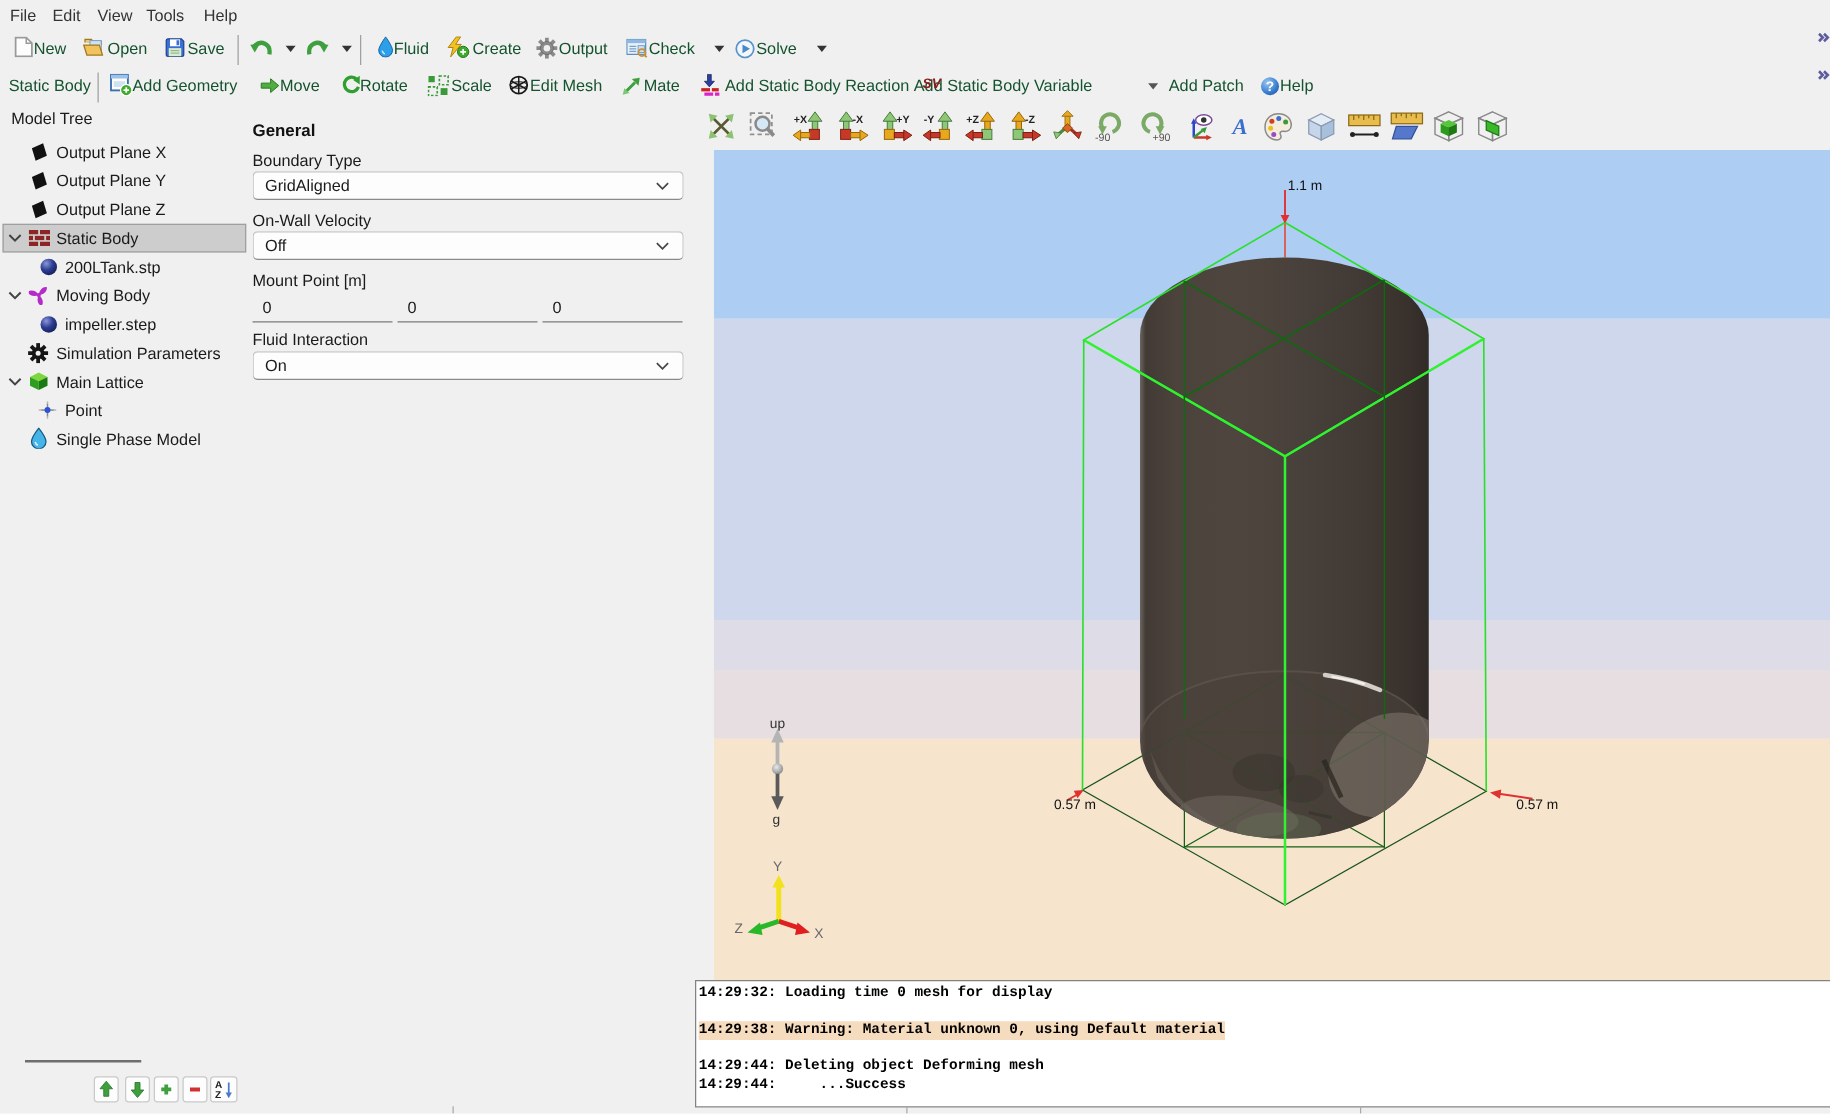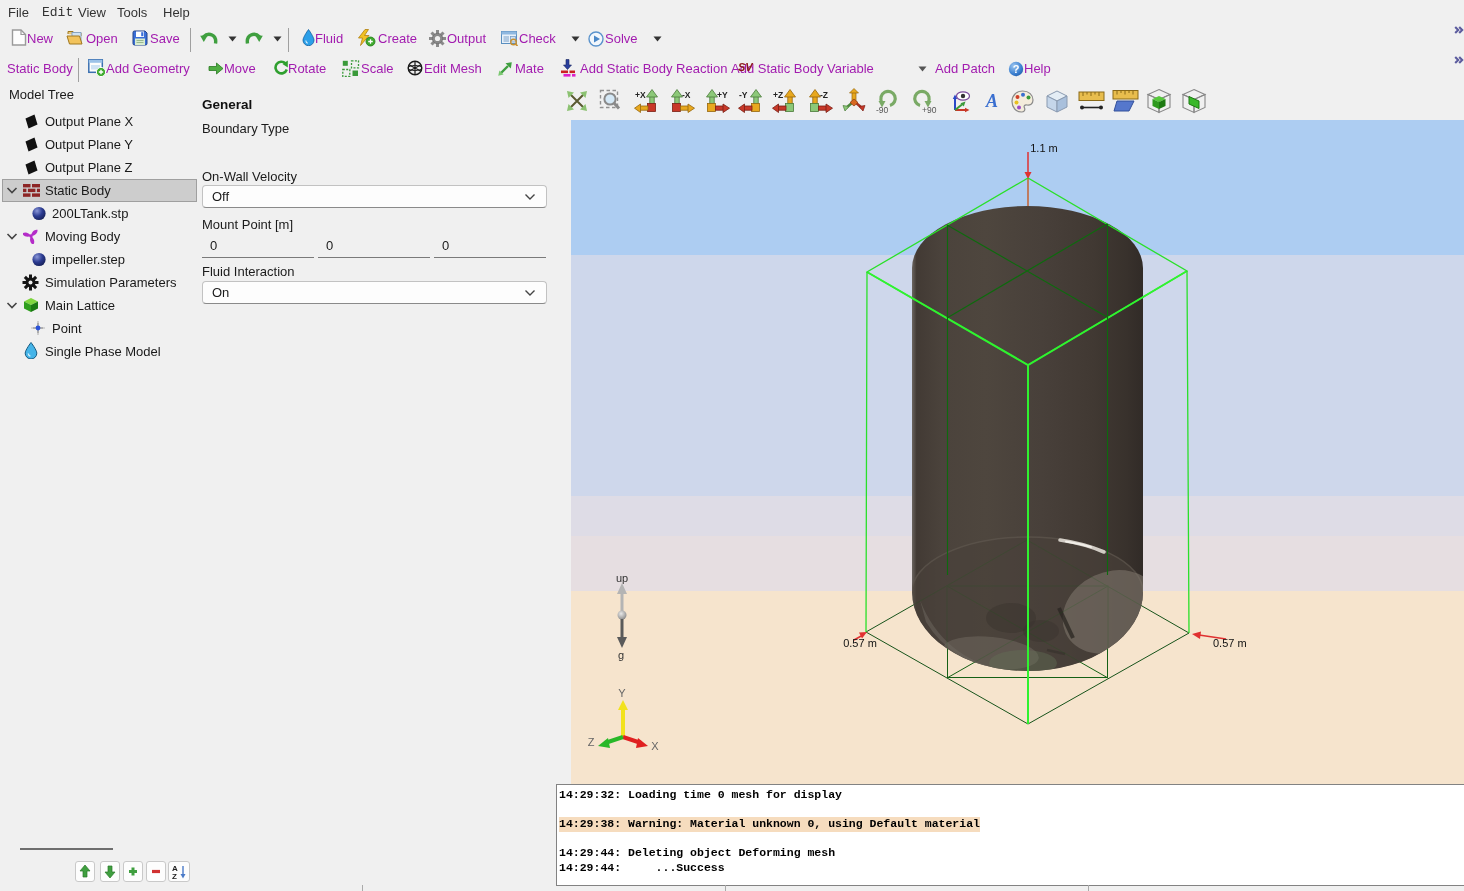--- a/index.html
+++ b/index.html
@@ -1,35 +1,35 @@
 <!DOCTYPE html>
 <html><head>
 <meta charset="utf-8">
 <style>
 html,body{margin:0;padding:0;}
 #page{position:relative;width:1464px;height:891px;background:#f0f0f0;font-family:"Liberation Sans",sans-serif;overflow:hidden;}
-.t{position:absolute;font-size:13px;color:#a21caf;line-height:16px;white-space:nowrap;}
+.t{position:absolute;font-size:13px;color:#14532d;line-height:16px;white-space:nowrap;}
 .m{position:absolute;font-size:13px;color:#333;line-height:16px;top:5px;}
 .sep{position:absolute;width:1px;background:#a0a0a0;}
 .ico{position:absolute;}
 .lbl{position:absolute;font-size:13px;color:#1a1a1a;line-height:16px;}
 .dd{position:absolute;left:202px;width:334px;height:21px;background:#fdfdfd;border:1px solid #c2c2c2;border-bottom-color:#8a8a8a;border-radius:4px;font-size:13px;color:#1a1a1a;line-height:21px;padding-left:9px;}
 .chev{position:absolute;right:10px;top:7px;}
 .inp{position:absolute;width:112px;height:22px;border-bottom:1px solid #7a7a7a;font-size:13px;color:#1a1a1a;line-height:20px;padding-left:8px;box-sizing:border-box;}
 .trow{position:absolute;font-size:13px;color:#1a1a1a;line-height:16px;white-space:nowrap;}
 .logline{position:absolute;left:2px;font-family:"Liberation Mono",monospace;font-size:11.5px;font-weight:bold;color:#000;line-height:14.5px;white-space:pre;}
 .loghl{background:#f6dcbe;}
 .btn{position:absolute;width:18px;height:19px;background:#fdfdfd;border:1px solid #c9c9c9;border-radius:3px;}
 </style>
 </head>
 <body>
 <div id="page">
 
 <span class="m" style="left:8px;text-align:right;">File</span>
-<span class="m" style="left:42px;font-family:Liberation Mono, monospace;">Edit</span>
+<span class="m" style="left:42px;">Edit</span>
 <span class="m" style="left:78px;">View</span>
 <span class="m" style="left:117px;">Tools</span>
 <span class="m" style="left:163px;">Help</span>
 
 <div id="tb1">
 
 <svg class="ico" style="left:11px;top:29px;" width="16" height="17">
         <path d="M1.5 1 L10 1 L14.5 5.5 L14.5 16 L1.5 16 Z" fill="#fdfdfd" stroke="#9a9a9a" stroke-width="1.4"></path>
         <path d="M10 1 L10 5.5 L14.5 5.5" fill="none" stroke="#9a9a9a" stroke-width="1.2"></path>
       </svg>
@@ -309,20 +309,23 @@
 <span class="trow" style="left:45px;top:229px;">Moving Body</span>
 <span class="trow" style="left:52px;top:252px;">impeller.step</span>
 <span class="trow" style="left:45px;top:275px;">Simulation Parameters</span>
 <span class="trow" style="left:45px;top:298px;">Main Lattice</span>
 <span class="trow" style="left:52px;top:321px;">Point</span>
 <span class="trow" style="left:45px;top:344px;">Single Phase Model</span>
 </div>
 
 <span style="position:absolute;left:202px;top:97px;font-size:13.5px;font-weight:bold;color:#111;">General</span>
 <span class="lbl" style="left:202px;top:121px;">Boundary Type</span>
+<div class="dd" style="top:137px;">GridAligned<svg class="chev" width="12" height="8">
+        <path d="M1.5 1.5 L6 6 L10.5 1.5" stroke="#454545" stroke-width="1.4" fill="none"></path>
+      </svg></div>
 <span class="lbl" style="left:202px;top:169px;">On-Wall Velocity</span>
 <div class="dd" style="top:185px;">Off<svg class="chev" width="12" height="8">
         <path d="M1.5 1.5 L6 6 L10.5 1.5" stroke="#454545" stroke-width="1.4" fill="none"></path>
       </svg></div>
 <span class="lbl" style="left:202px;top:216.5px;">Mount Point [m]</span>
 <div class="inp" style="left:202px;top:236px;">0</div>
 <div class="inp" style="left:318px;top:236px;">0</div>
 <div class="inp" style="left:434px;top:236px;">0</div>
 <span class="lbl" style="left:202px;top:264px;">Fluid Interaction</span>
 <div class="dd" style="top:281px;">On<svg class="chev" width="12" height="8">

